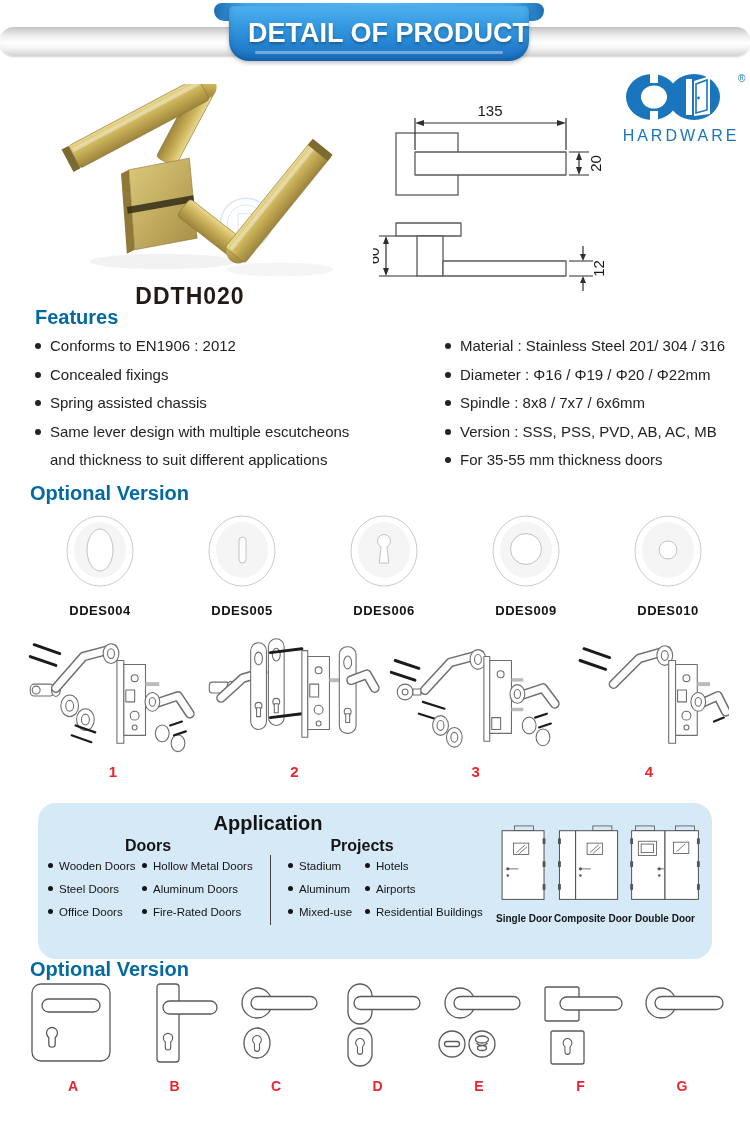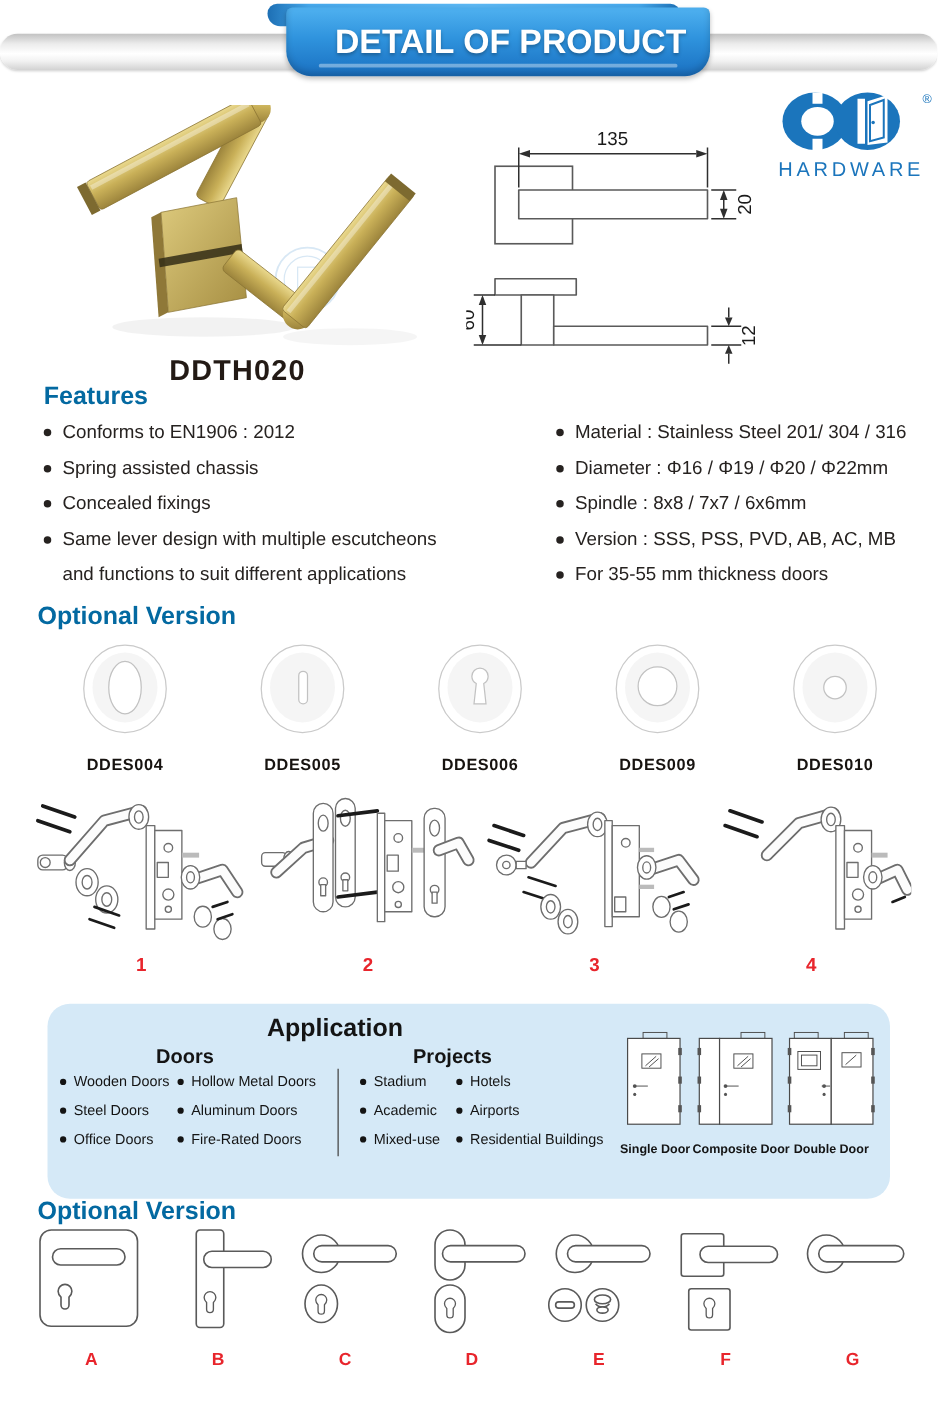--- a/index.html
+++ b/index.html
@@ -7,23 +7,23 @@
           font-family:"Liberation Sans",sans-serif;color:#1c1c1c;}
   .abs{position:absolute;}
 
   
   .topbar{left:0;top:27px;width:750px;height:29px;border-radius:14px;
     background:linear-gradient(180deg,#c2c2c2 0%,#ececec 28%,#ffffff 55%,#f2f2f2 75%,#d2d2d2 100%);
     box-shadow:0 1px 2px rgba(0,0,0,.18);}
   .ribbon-band{left:214px;top:3px;width:330px;height:18px;border-radius:9px 9px 12px 12px;z-index:2;
     background:linear-gradient(90deg,#1d6fb4 0%,#45a7ea 10%,#5ab6f2 50%,#45a7ea 90%,#1d6fb4 100%);}
   .ribbon-body{left:229px;top:6px;width:300px;height:55px;z-index:3;
-    border-radius:5px 5px 20px 20px;display:flex;align-items:center;justify-content:flex-start;
+    border-radius:5px 5px 20px 20px;display:flex;align-items:center;justify-content:flex-end;
     background:linear-gradient(180deg,#4fb1f0 0%,#2f93dd 45%,#1a70c1 100%);
-    box-shadow:inset 0 -3px 6px rgba(0,0,0,.18), 0 2px 4px rgba(0,0,0,.25);padding-left:39px;}
+    box-shadow:inset 0 -3px 6px rgba(0,0,0,.18), 0 2px 4px rgba(0,0,0,.25);}
   .ribbon-body::after{content:"";position:absolute;left:26px;right:26px;bottom:7px;height:3px;
     border-radius:3px;background:rgba(255,255,255,.38);}
   .ribbon-text{font-size:27px;font-weight:bold;color:#fff;letter-spacing:0;white-space:nowrap;
     text-shadow:0 2px 3px rgba(0,0,0,.3);}
 
   
   .logo{left:614px;top:72px;width:134px;text-align:center;}
   .logo-text{margin-top:1px;color:#1b75bc;font-size:16px;font-weight:500;letter-spacing:3px;}
 
   
@@ -204,32 +204,32 @@
   </div>
 
   <div class="abs sec-title t-features">Features</div>
   <ul class="abs feat-list fl-left">
     <li>
         <span class="dot"></span>
         <span>Conforms to EN1906 : 2012</span>
       </li>
     <li>
         <span class="dot"></span>
+        <span>Concealed fixings</span>
+      </li>
+    <li>
+        <span class="dot"></span>
         <span>Spring assisted chassis</span>
       </li>
     <li>
         <span class="dot"></span>
-        <span>Concealed fixings</span>
-      </li>
-    <li>
-        <span class="dot"></span>
         <span>Same lever design with multiple escutcheons</span>
       </li>
     <li class="cont">
-        <span>and functions to suit different applications</span>
+        <span>and thickness to suit different applications</span>
       </li>
   </ul>
   <ul class="abs feat-list fl-right">
     <li>
         <span class="dot"></span>
         <span>Material : Stainless Steel 201/ 304 / 316</span>
       </li>
     <li>
         <span class="dot"></span>
         <span>Diameter : Φ16 / Φ19 / Φ20 / Φ22mm</span>
@@ -452,21 +452,21 @@
           <span>Fire-Rated Doors</span>
         </li>
     </ul>
     <ul class="app-list al-3">
       <li>
           <span class="dot"></span>
           <span>Stadium</span>
         </li>
       <li>
           <span class="dot"></span>
-          <span>Academic</span>
+          <span>Aluminum</span>
         </li>
       <li>
           <span class="dot"></span>
           <span>Mixed-use</span>
         </li>
     </ul>
     <ul class="app-list al-4">
       <li>
           <span class="dot"></span>
           <span>Hotels</span>

